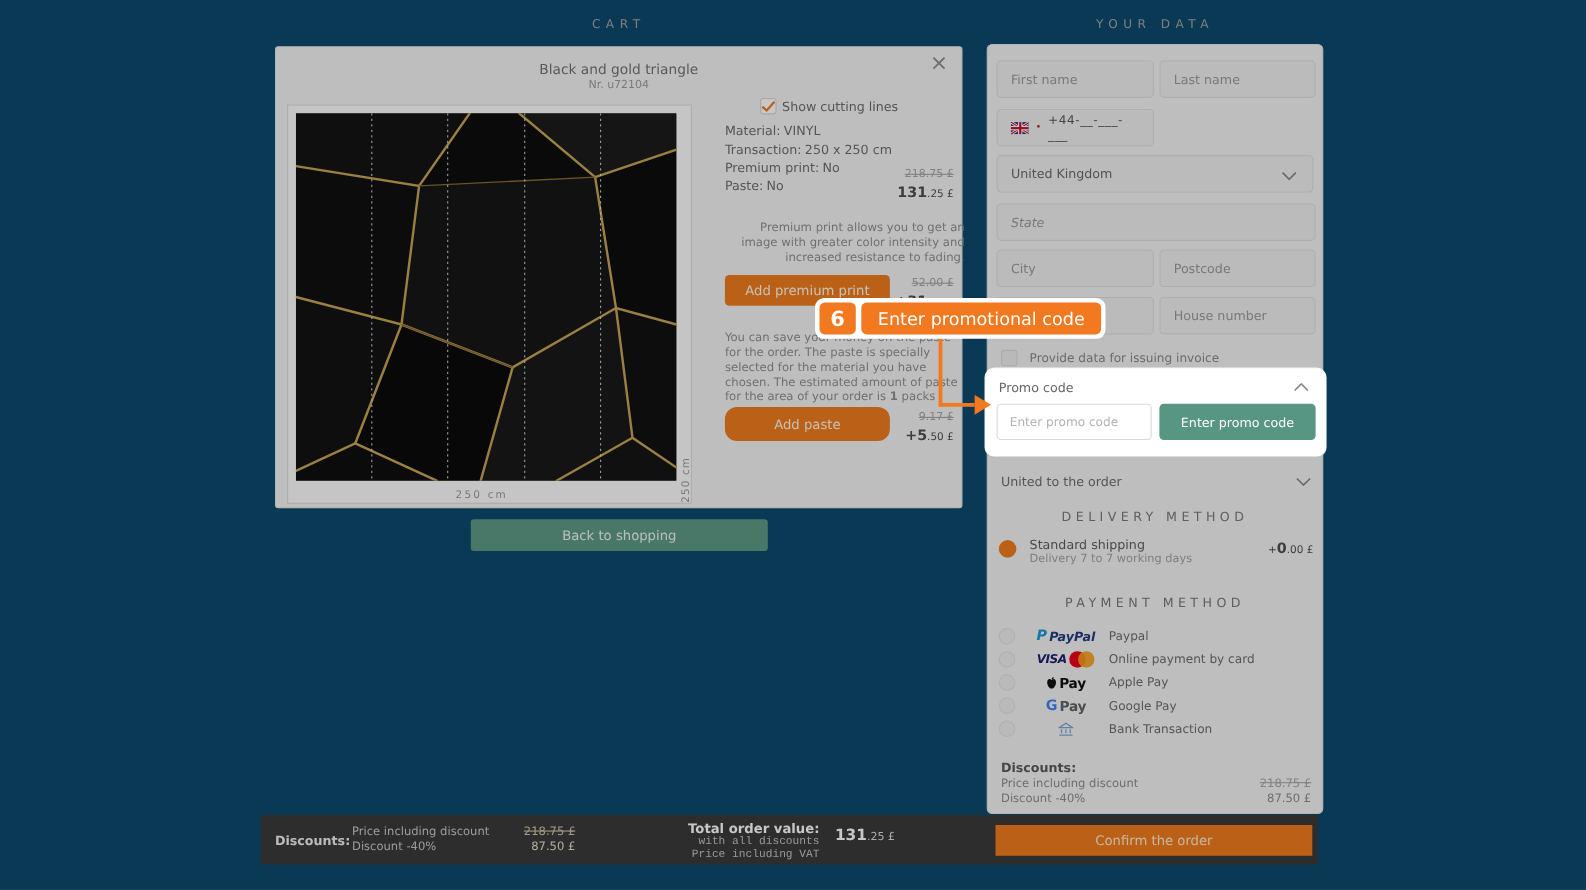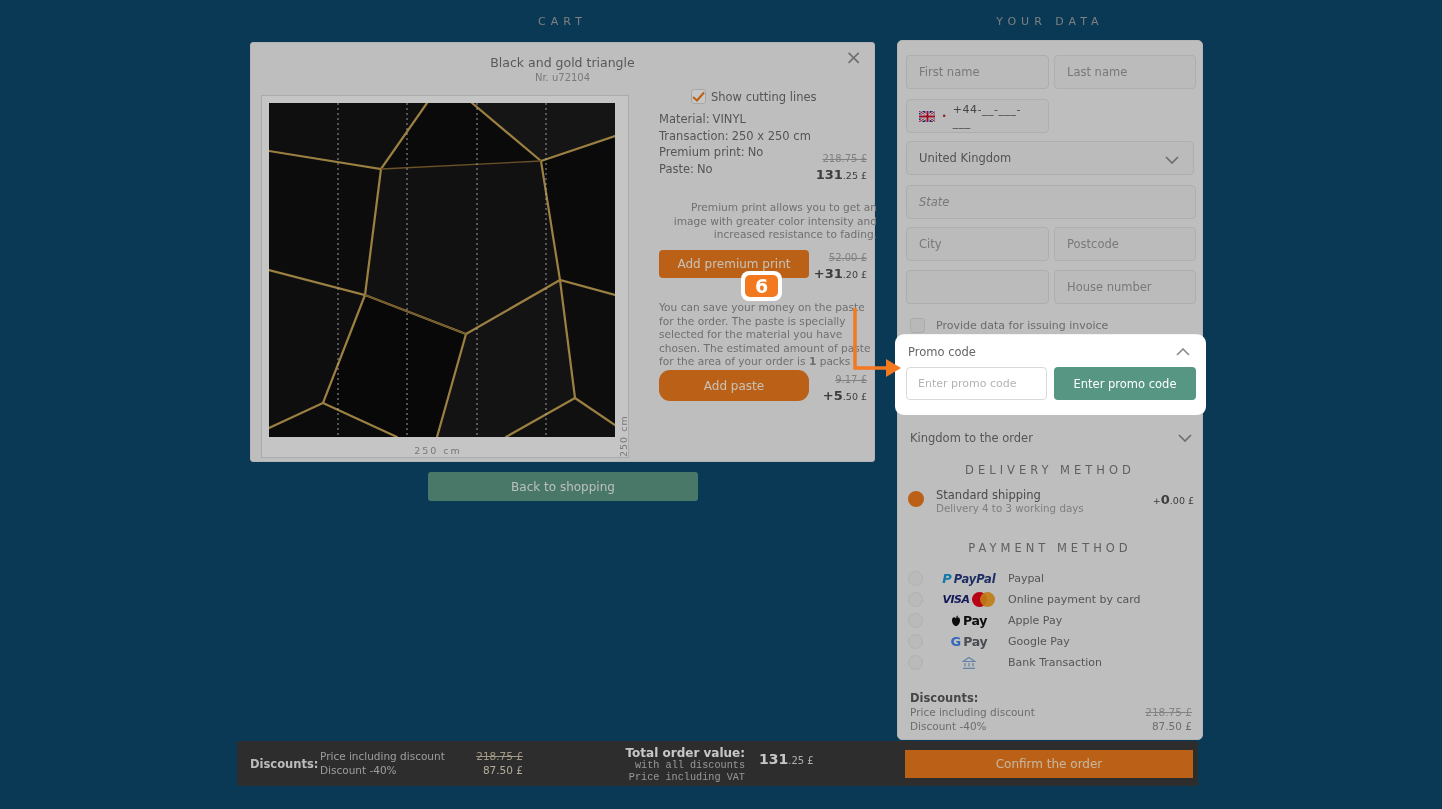--- a/index.html
+++ b/index.html
@@ -253,32 +253,32 @@
     <div class="promo-card">
       <div class="promo-label">Promo code</div>
       <svg class="chev" style="right:16px; top:13px;" width="14" height="8">
           <polyline points="1,7 7,1 13,7" fill="none" stroke="#8a8a8a" stroke-width="1.6"></polyline>
         </svg>
       <input class="promo-input" placeholder="Enter promo code" style="">
       <button class="btn promo-btn">Enter promo code</button>
     </div>
 
     <div class="comment-row">
-      <span class="comment-label">Kingdom to the order</span>
+      <span class="comment-label">United to the order</span>
       <svg width="14" height="8">
           <polyline points="1,1 7,7 13,1" fill="none" stroke="#8a8a8a" stroke-width="1.6"></polyline>
         </svg>
     </div>
 
     <div class="mini-hdr" id="hdr-delivery">DELIVERY METHOD</div>
 
     <div class="ship-row">
       <span class="radio-on"></span>
       <span class="ship-title">Standard shipping</span>
-      <span class="ship-sub">Delivery 4 to 3 working days</span>
+      <span class="ship-sub">Delivery 7 to 7 working days</span>
       <span class="ship-price"><span>+</span><b style="font-size:13px;">0</b><span>.00 £</span></span>
     </div>
 
     <div class="mini-hdr" id="hdr-payment">PAYMENT METHOD</div>
 
     <div class="pay-row" style="top:528px;">
       <span class="radio-off"></span>
       <span class="pay-logo">
           <span class="pp-p">P</span>
           <span class="pp-word">PayPal</span>
@@ -360,15 +360,16 @@
 
   <div class="cutout"></div>
 
   <svg class="arrow-svg" width="72" height="78">
     <path d="M15,3 L15,63 L46,63" fill="none" stroke="#f2791f" stroke-width="3.5"></path>
     <polygon points="46,54 46,72 61,63" fill="#f2791f"></polygon>
   </svg>
 
   <div class="annotation">
     <div class="step-num">6</div>
+    <div class="step-pill">Enter promotional code</div>
   </div>
 
 </div>
 
 </body></html>

